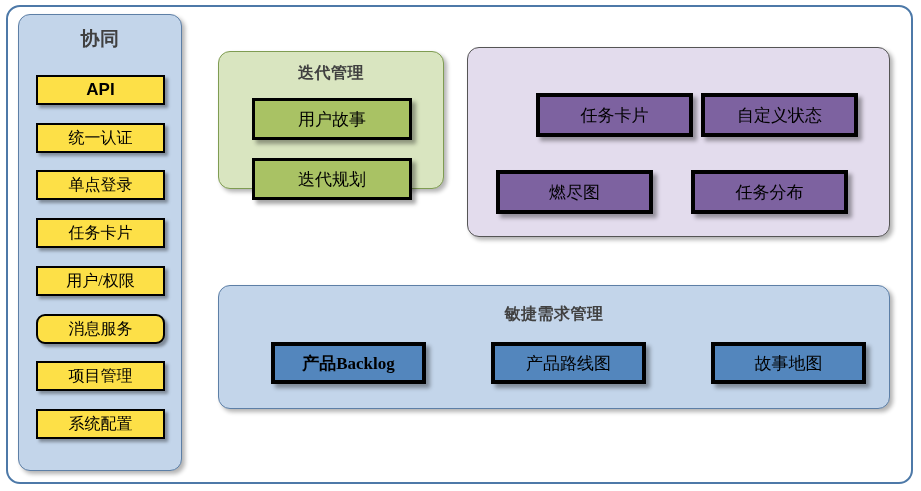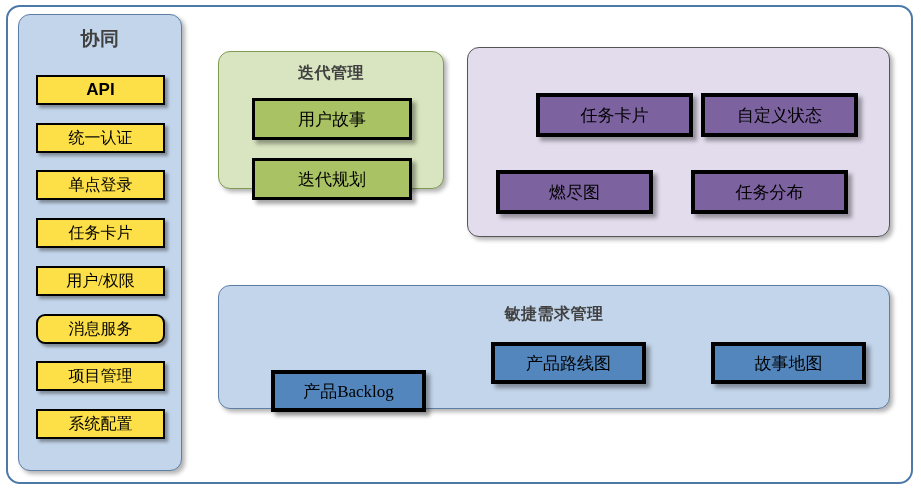--- a/index.html
+++ b/index.html
@@ -172,22 +172,21 @@
     display: flex;
     align-items: center;
     justify-content: center;
     font-family: "Liberation Serif", serif;
     font-size: 17px;
     color: #000000;
     white-space: nowrap;
   }
   .agile-item.has-latin {
     font-family: "Liberation Serif", serif;
-    font-weight: normal;
-    margin-top: 28px;
+    font-weight: bold;
   }
 </style>
 </head>
 <body>
 
 <div id="canvas">
 
   <div class="outer-frame"></div>
 
   <div class="panel" id="panel-sidebar">

